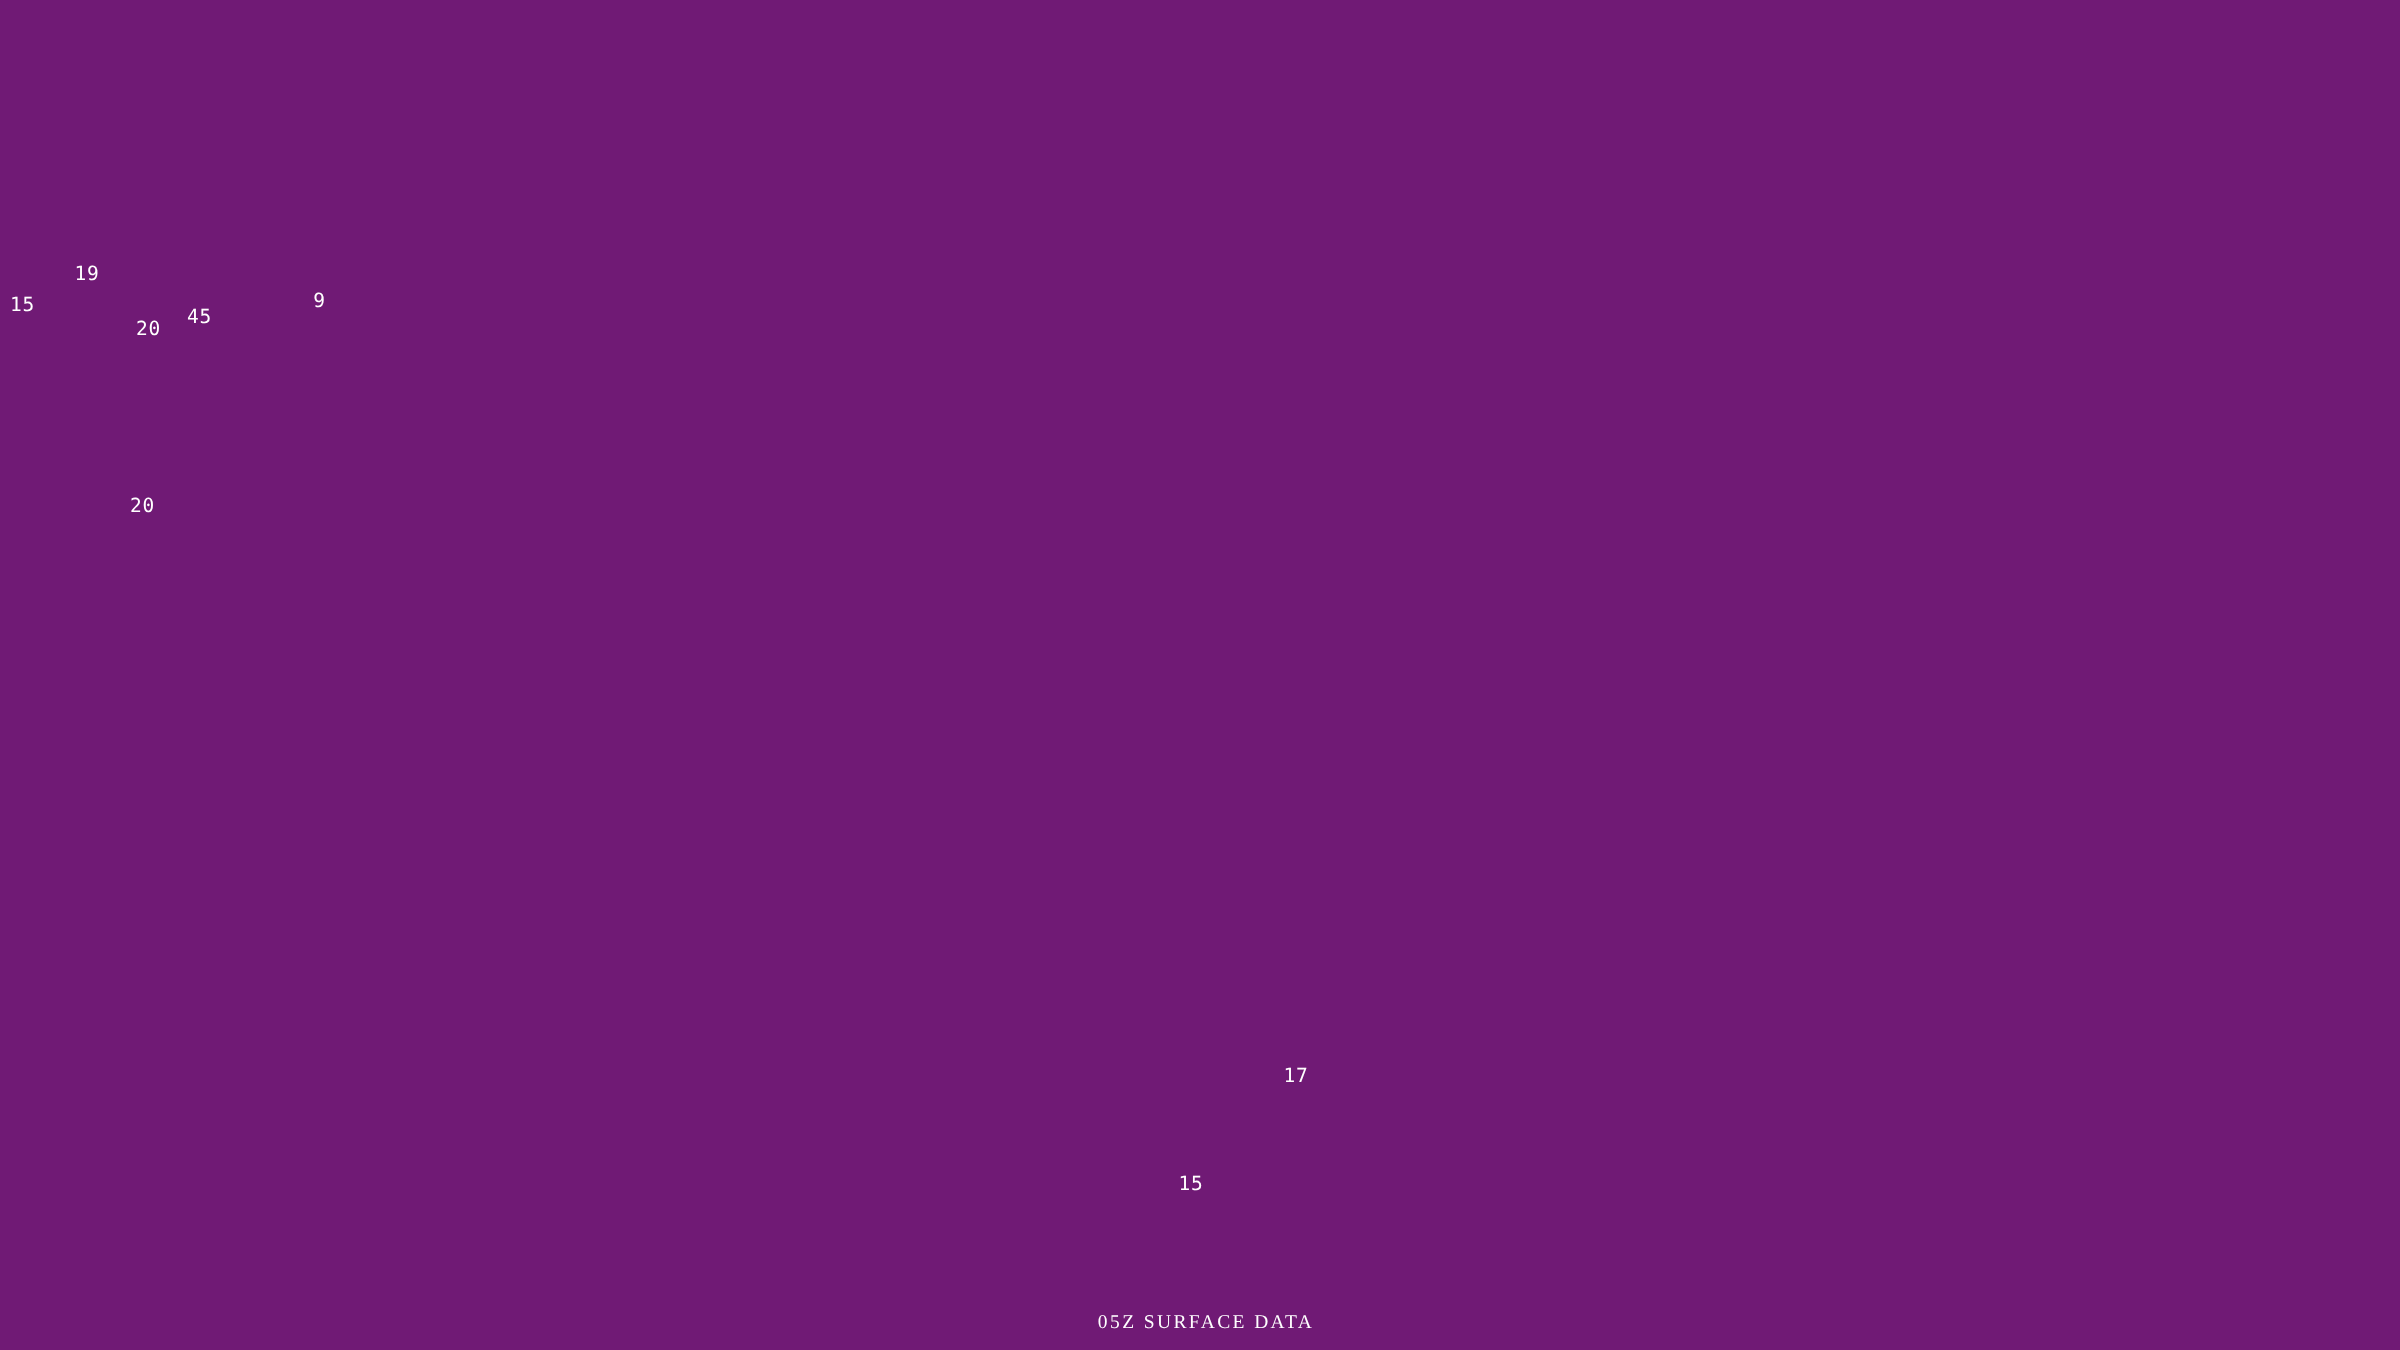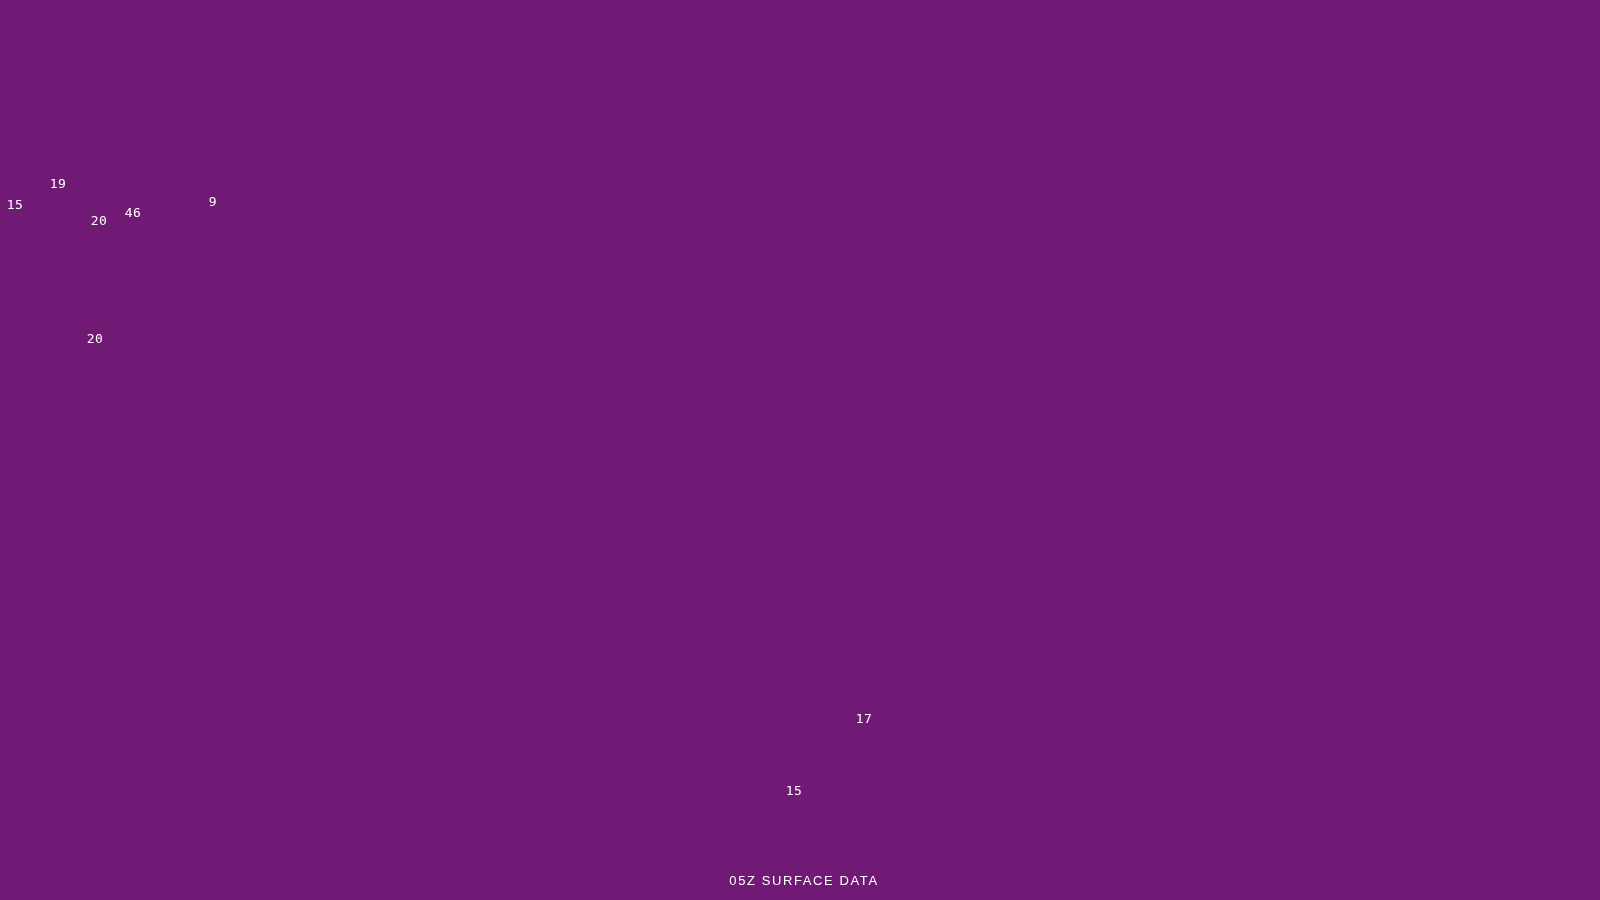--- a/index.html
+++ b/index.html
@@ -22,42 +22,42 @@
     font-family: "DejaVu Sans Mono", "Liberation Mono", monospace;
     font-size: 13px;
     line-height: 13px;
     letter-spacing: 0.5px;
     white-space: nowrap;
     transform: translate(-50%, -50%);
   }
   .caption {
     position: absolute;
     color: #ffffff;
-    font-family: Liberation Sans, sans-serif;
+    font-family: Liberation Serif, serif;
     font-size: 13px;
     line-height: 14px;
     letter-spacing: 1.6px;
     white-space: nowrap;
     transform: translate(-50%, -50%);
   }
 </style>
 </head>
 <body>
 
 <div id="screen">
 
   <div class="station" style="left:58px; top:183px;">19</div>
 
   <div class="station" style="left:15px; top:204px;">15</div>
 
   <div class="station" style="left:213px; top:201px;">9</div>
 
   <div class="station" style="left:99px; top:220px;">20</div>
 
-  <div class="station" style="left:133px; top:212px;">46</div>
+  <div class="station" style="left:133px; top:212px;">45</div>
 
   <div class="station" style="left:95px; top:338px;">20</div>
 
   <div class="station" style="left:864px; top:718px;">17</div>
 
   <div class="station" style="left:794px; top:790px;">15</div>
 
   <div class="caption" style="left:804px; top:881px;">05Z SURFACE DATA</div>
 
 </div>

